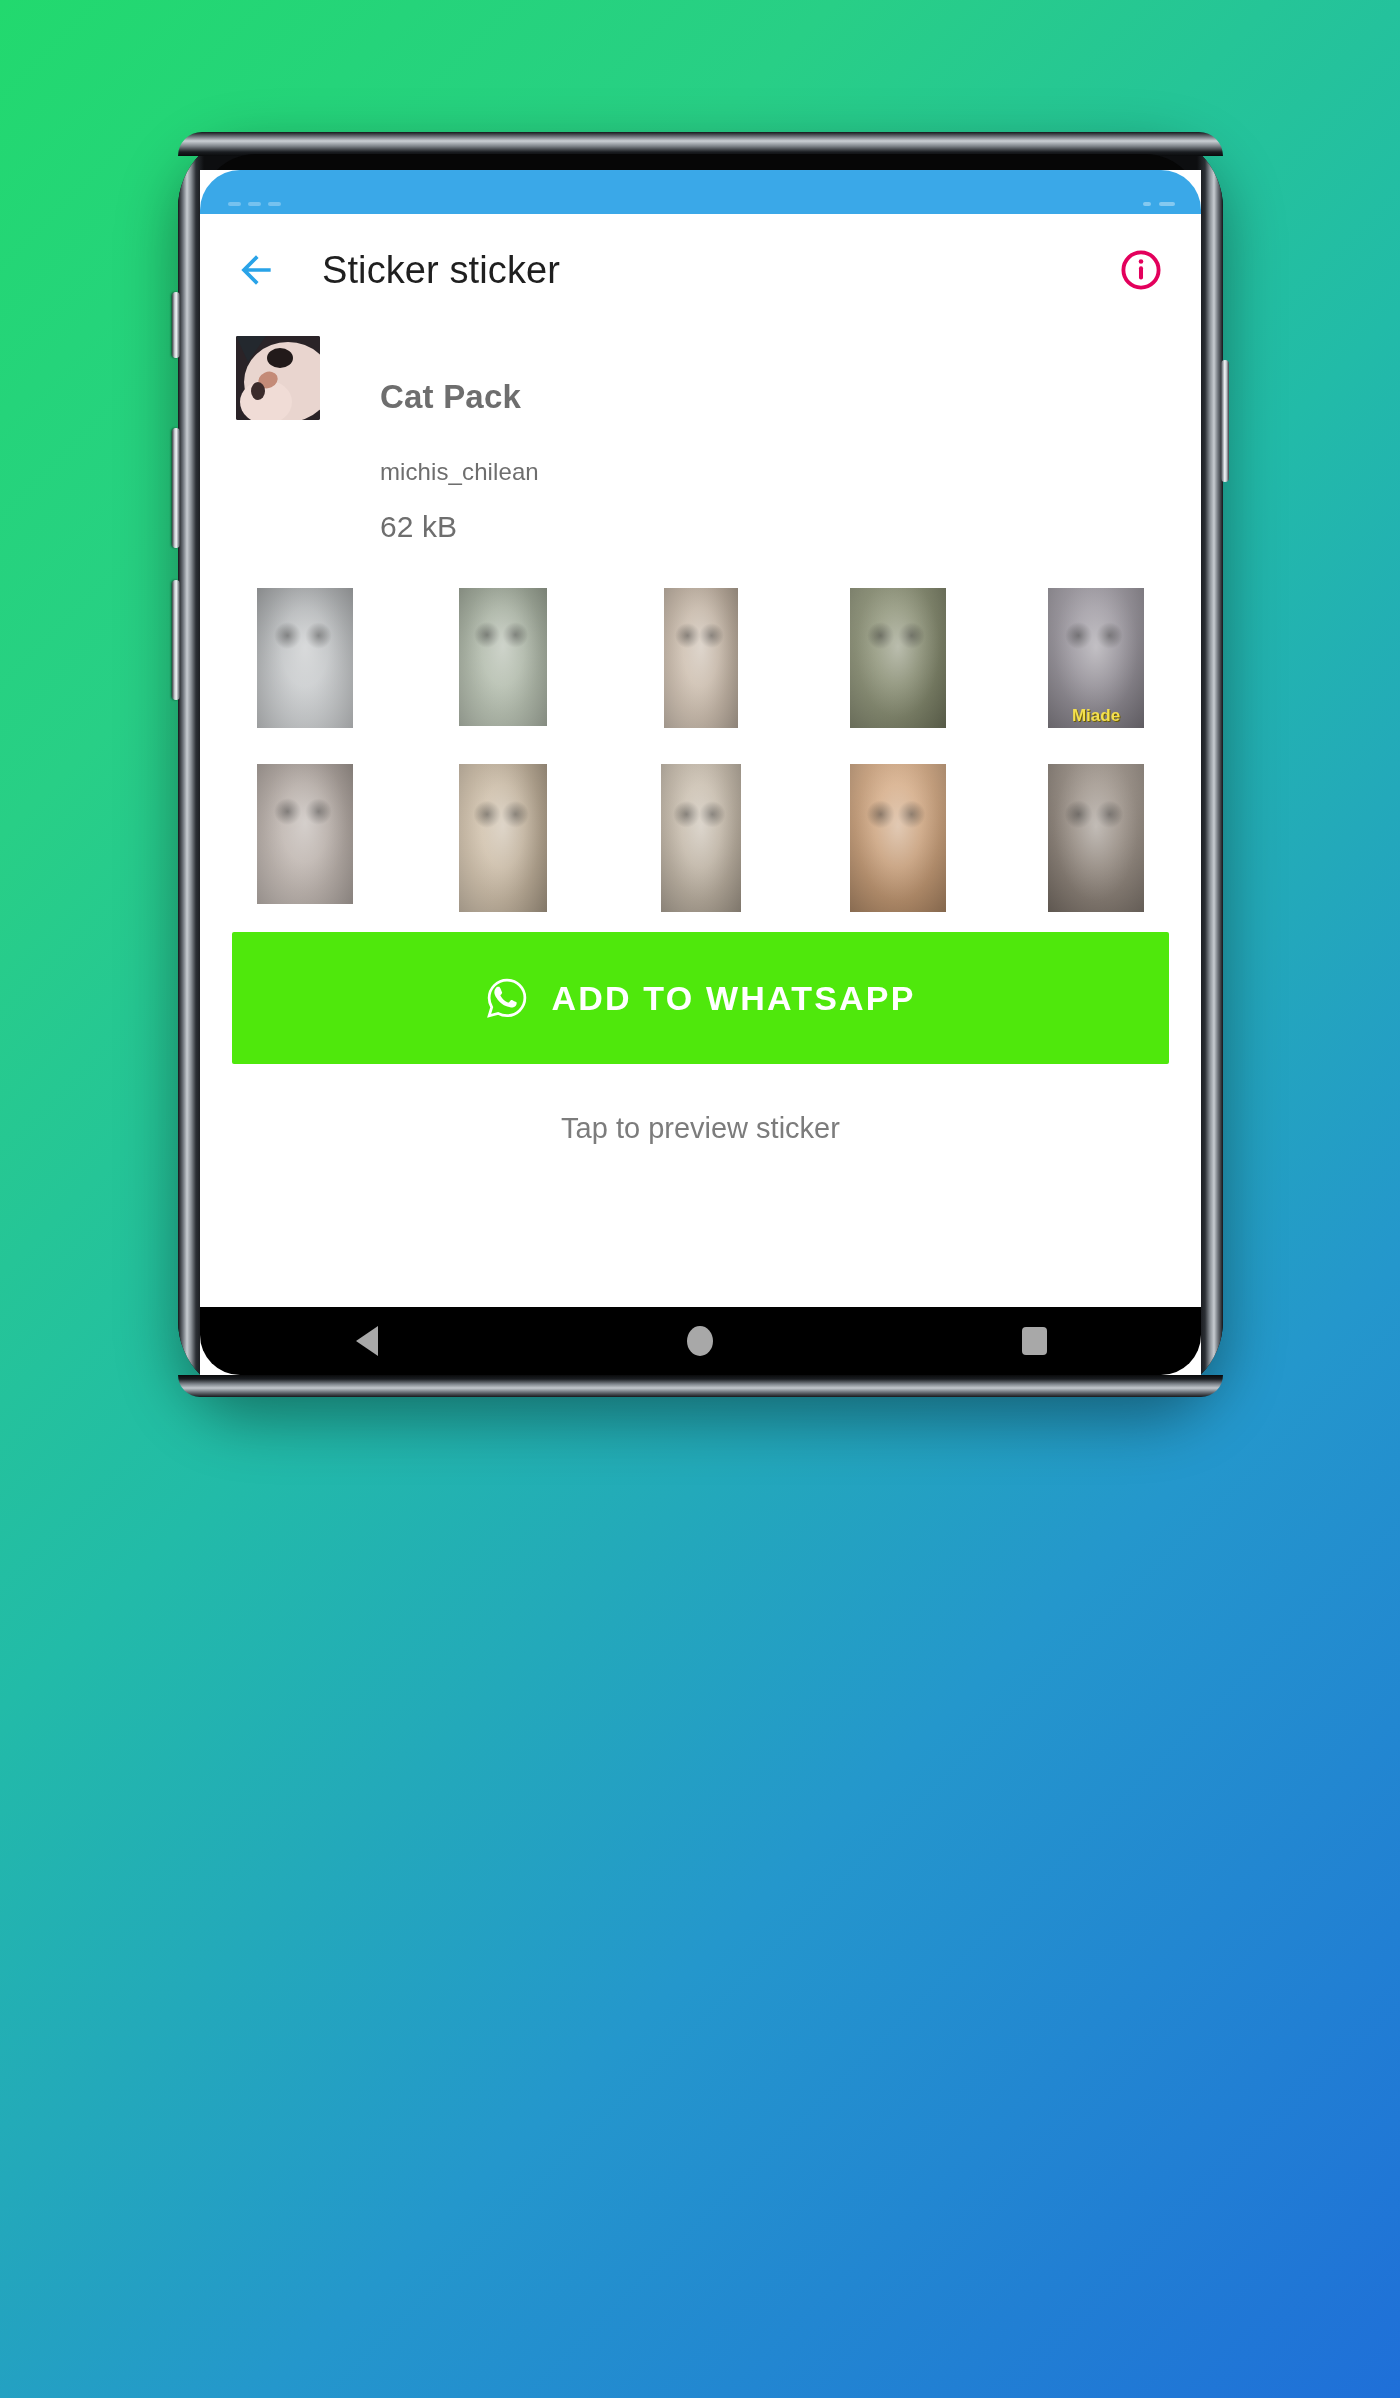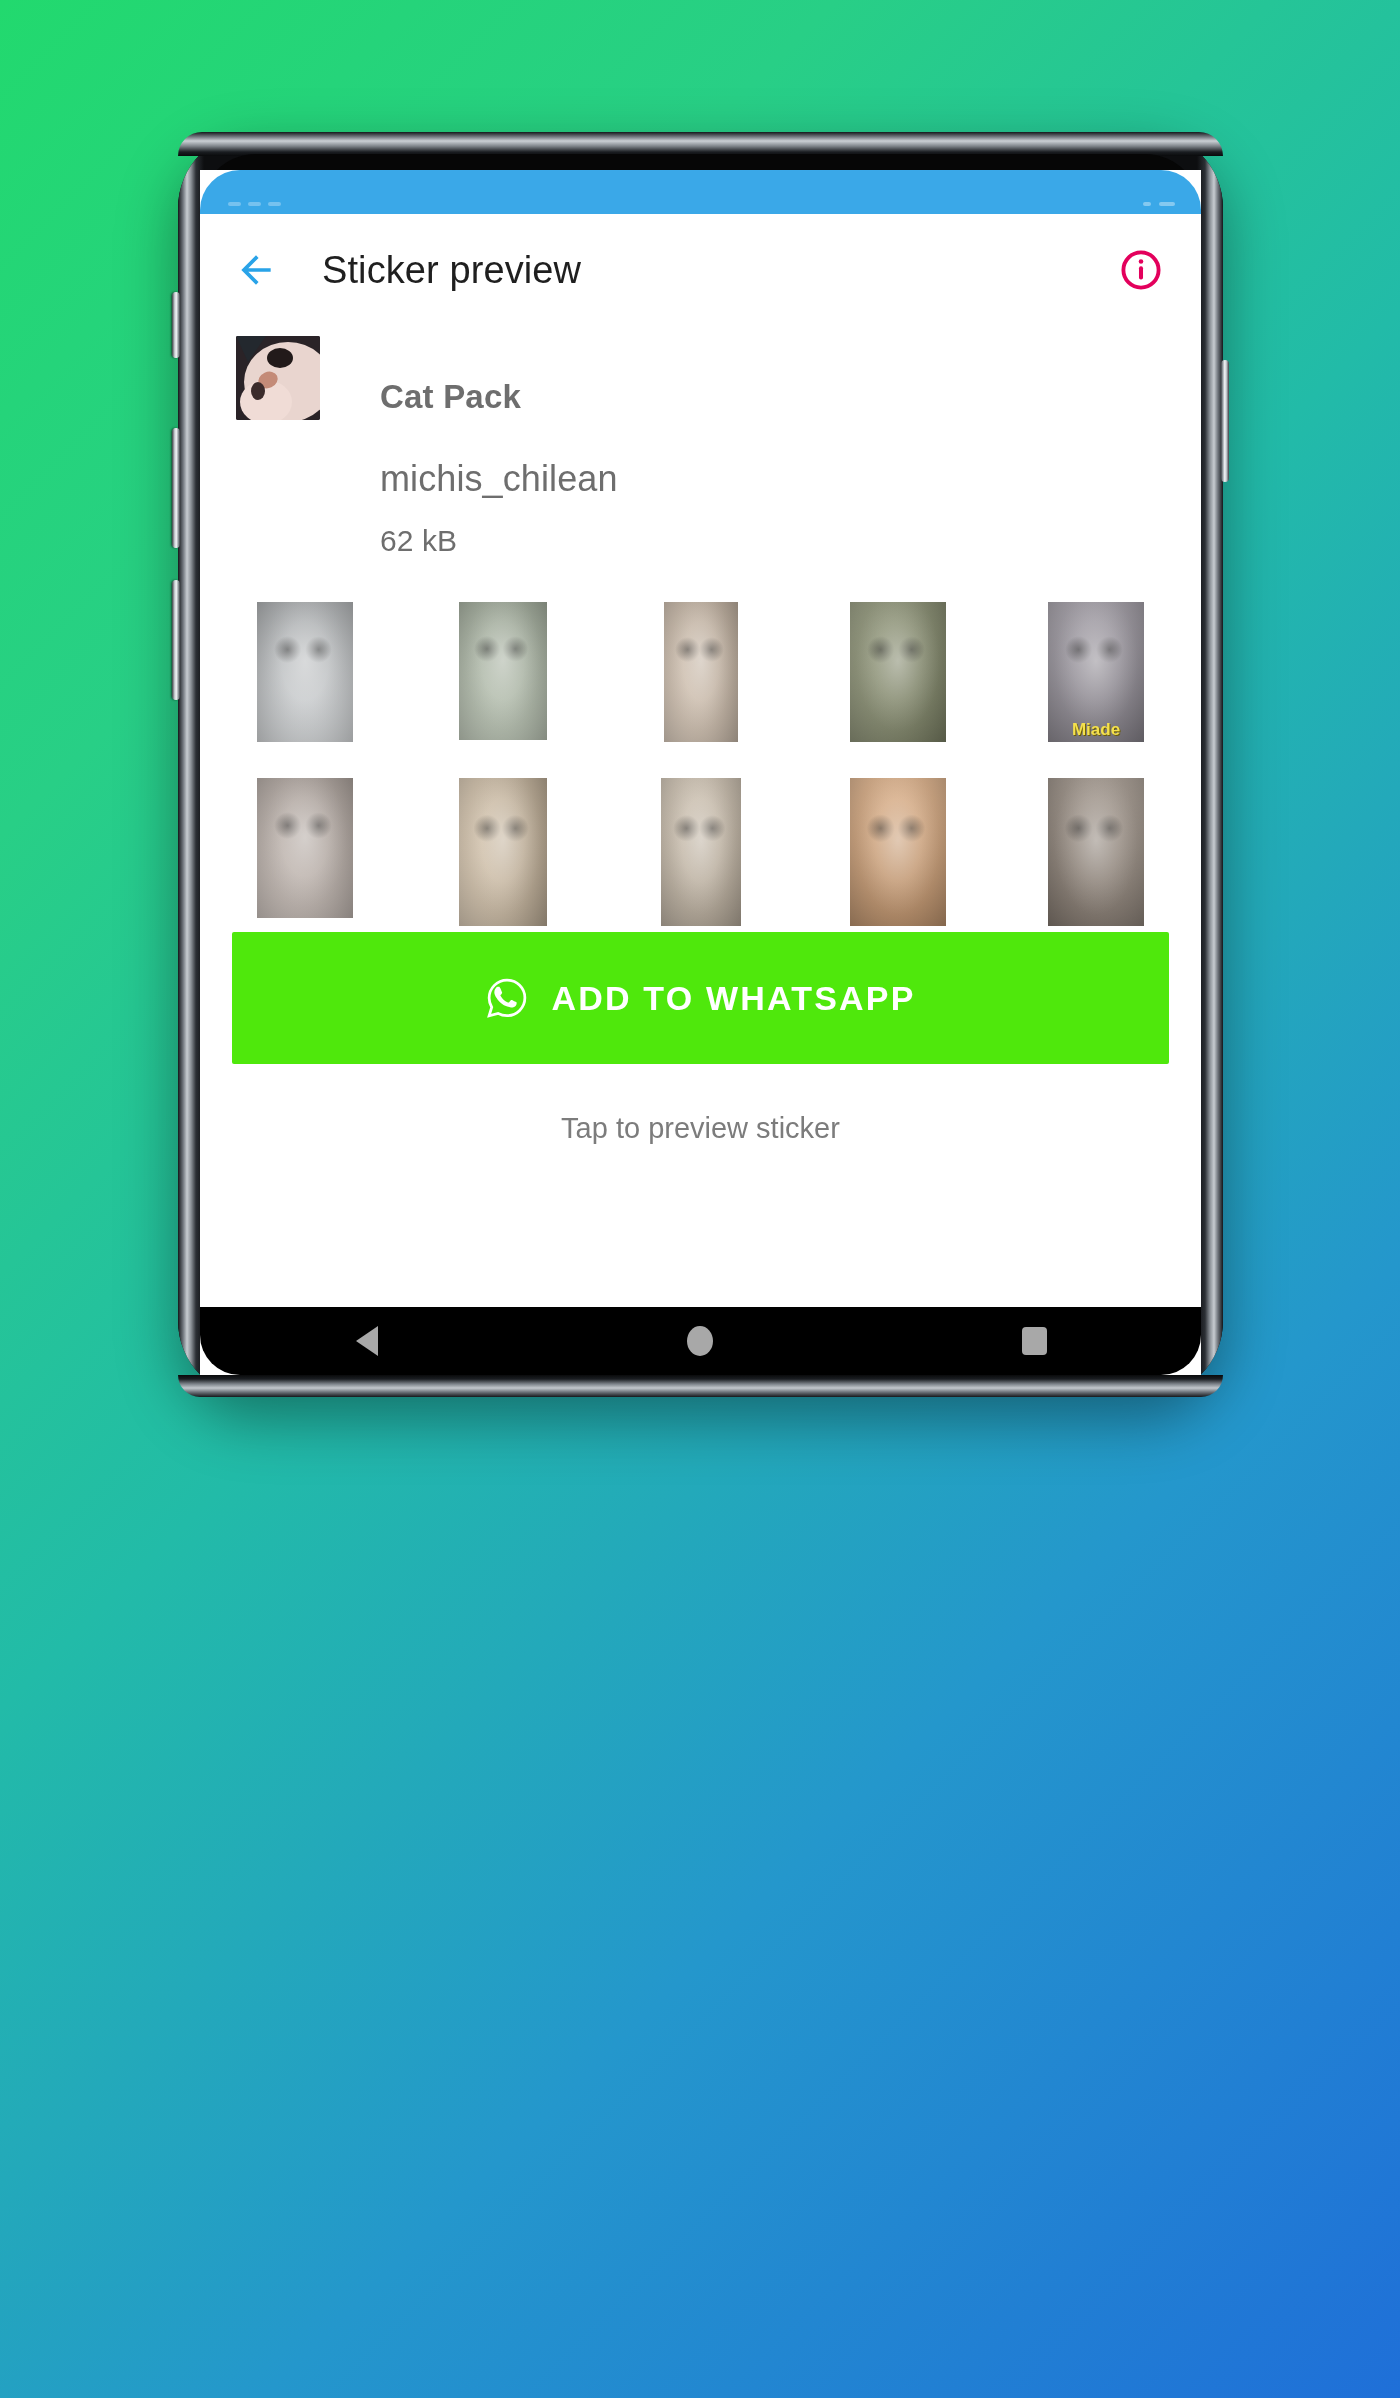--- a/index.html
+++ b/index.html
@@ -143,21 +143,21 @@
     position: relative;
     background: #2a2327;
   }
   .pack-meta { margin-left: 60px; padding-top: 6px; }
   .pack-title {
     font-size: 33px; font-weight: bold; color: #6e6e6e;
     letter-spacing: 0.2px;
     margin-top: 36px;
   }
   .pack-author {
-    font-size: 36px; color: #6e6e6e; margin-top: 42px; letter-spacing: 0.1px;
+    font-size: 24px; color: #6e6e6e; margin-top: 42px; letter-spacing: 0.1px;
   }
   .pack-size {
     font-size: 30px; color: #6e6e6e; margin-top: 24px; letter-spacing: 0.1px;
   }
 
   
   .grid-wrap {
     margin-top: 44px;
     padding: 0 30px;
     height: 672px;
@@ -260,21 +260,21 @@
       </div>
 
       <div class="app">
 
         <div class="appbar">
           <div class="back-btn">
             <svg width="44" height="44" viewBox="0 0 24 24">
               <path d="M20 11H7.8l5.6-5.6L12 4l-8 8 8 8 1.4-1.4L7.8 13H20z" fill="#29a3e8"></path>
             </svg>
           </div>
-          <div class="appbar-title">Sticker preview</div>
+          <div class="appbar-title">Sticker sticker</div>
           <div class="info-btn">
             <svg width="44" height="44" viewBox="0 0 24 24">
               <circle cx="12" cy="12" r="9.6" fill="none" stroke="#e3005c" stroke-width="2.1"></circle>
               <circle cx="12" cy="7.4" r="1.25" fill="#e3005c"></circle>
               <rect x="10.9" y="10" width="2.2" height="7.2" rx="1" fill="#e3005c"></rect>
             </svg>
           </div>
         </div>
 
         <div class="pack-info">

